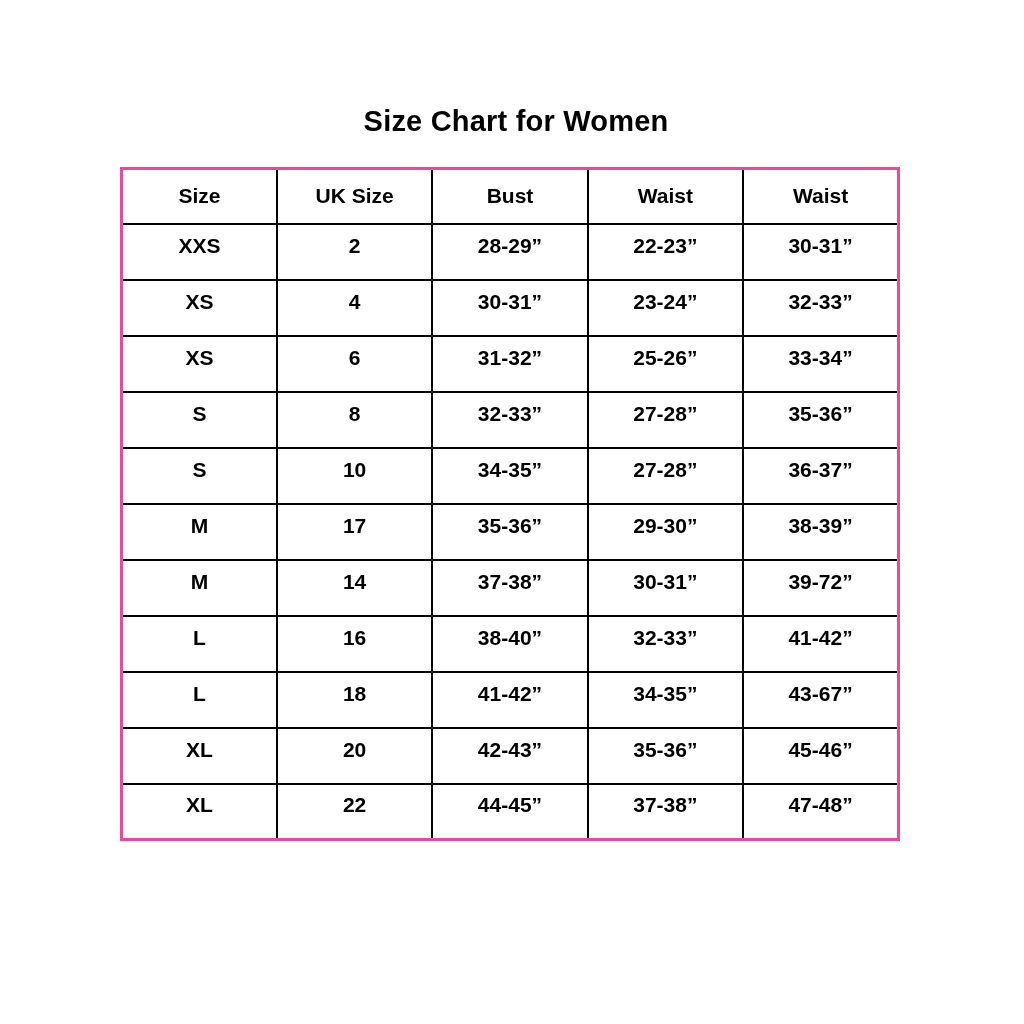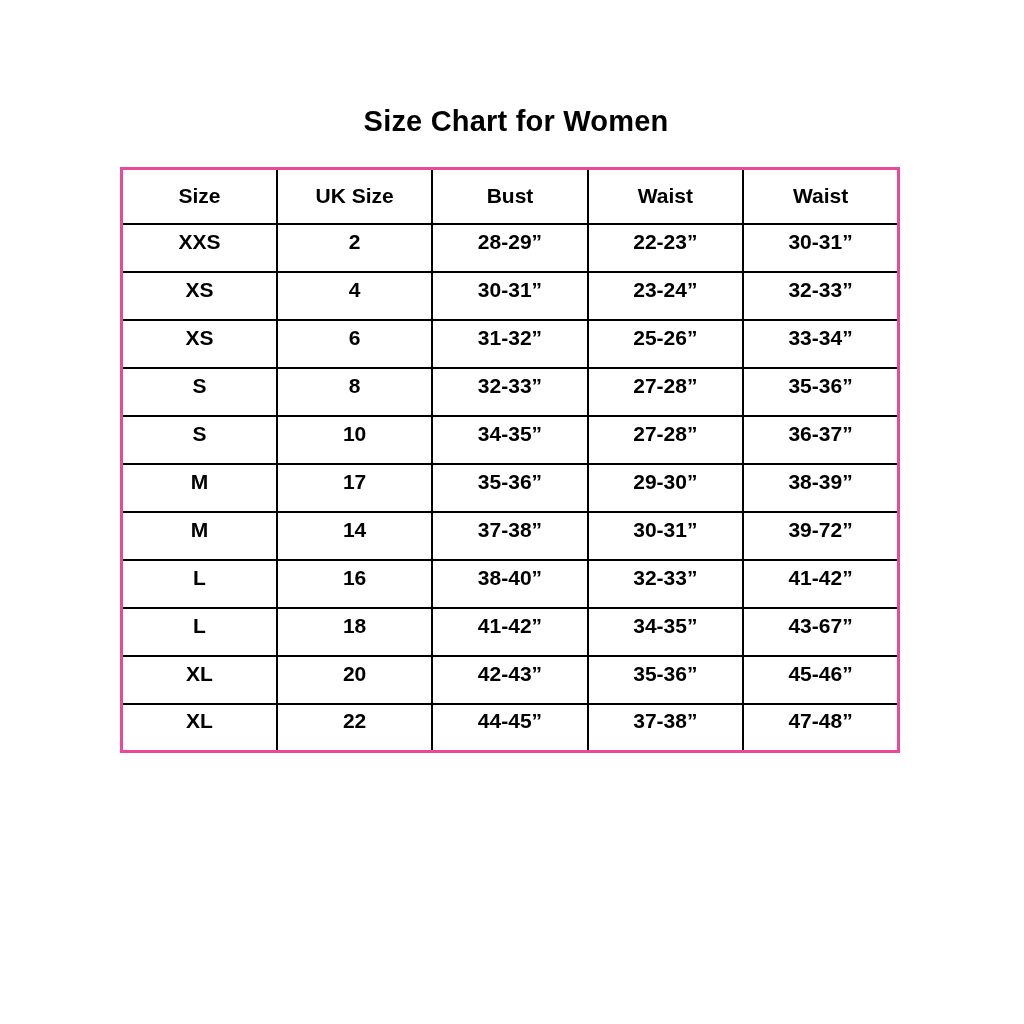--- a/index.html
+++ b/index.html
@@ -47,21 +47,21 @@
     padding: 0;
     overflow: hidden;
   }
   table.size-table thead tr {
     height: 55px;
   }
   table.size-table th {
     vertical-align: middle;
   }
   table.size-table tbody tr {
-    height: 48px;
+    height: 56px;
   }
   table.size-table td {
     vertical-align: middle;
     padding-bottom: 12px;
   }
 </style>
 </head>
 <body>
 
 <div class="page">

